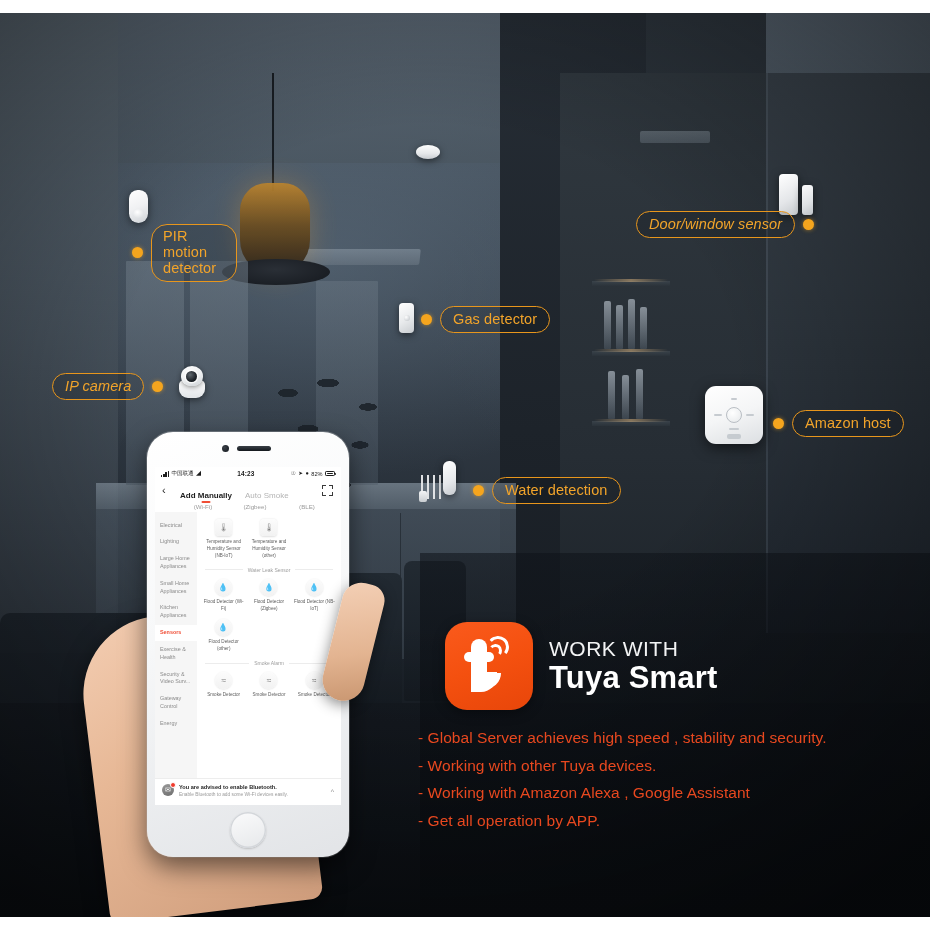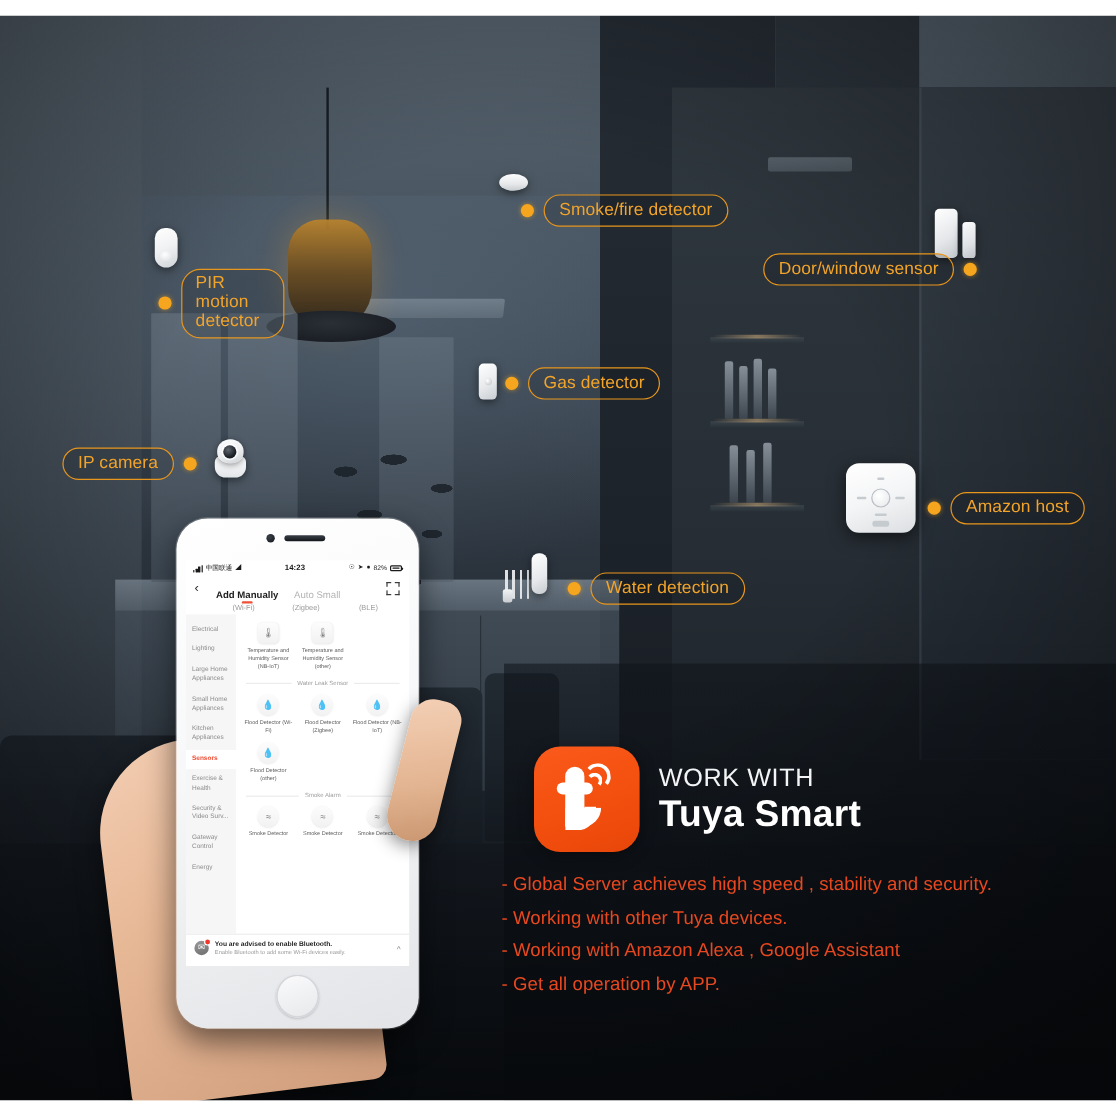--- a/index.html
+++ b/index.html
@@ -166,21 +166,21 @@
   }
 
   
   .callout {
     position: absolute;
     display: flex;
     align-items: center;
     gap: 8px;
     z-index: 40;
   }
-  .callout.rtl { flex-direction: row-reverse; }
+  .callout.rtl { flex-direction: row-reverse; font-style: italic; }
   .dot {
     width: 11px; height: 11px;
     border-radius: 50%;
     background: #f5a51e;
     flex: 0 0 auto;
     box-shadow: 0 0 4px rgba(245,165,30,.6);
   }
   .pill {
     border: 1.6px solid #e8961c;
     border-radius: 16px;
@@ -666,24 +666,20 @@
     <div class="alarm-host">
       <div class="ah-ring"></div>
       <div class="ah-mark" style="left:26px; top:12px; width:6px; height:2px;"></div>
       <div class="ah-mark" style="left:9px; top:28px; width:8px; height:2px;"></div>
       <div class="ah-mark" style="left:41px; top:28px; width:8px; height:2px;"></div>
       <div class="ah-mark" style="left:24px; top:42px; width:10px; height:2px;"></div>
       <div class="ah-mark" style="left:22px; top:48px; width:14px; height:5px; border-radius:2px;"></div>
     </div>
   </div>
 
-  <div class="callout" style="left:434px; top:162px;">
-    <span class="dot"></span>
-    <span class="pill">Smoke/fire detector</span>
-  </div>
 
   <div class="callout rtl" style="left:636px; top:211px;">
     <span class="dot"></span>
     <span class="pill">Door/window sensor</span>
   </div>
 
   <div class="callout" style="left:132px; top:224px;">
     <span class="dot"></span>
     <span class="pill two-line" style="width:86px;">PIR motion
 detector</span>
@@ -739,21 +735,21 @@
           <span class="mini-ic">●</span>
           <span class="batt-pct">82%</span>
           <span class="batt"></span>
         </span>
       </div>
 
       <div class="navbar">
         <span class="back-chev">‹</span>
         <div class="tabs">
           <span class="tab active">Add Manually</span>
-          <span class="tab">Auto Small</span>
+          <span class="tab">Auto Smoke</span>
         </div>
         <span class="scan-ic">
             <span></span>
             <span></span>
             <span></span>
             <span></span>
           </span>
       </div>
 
       <div class="subtabs">

